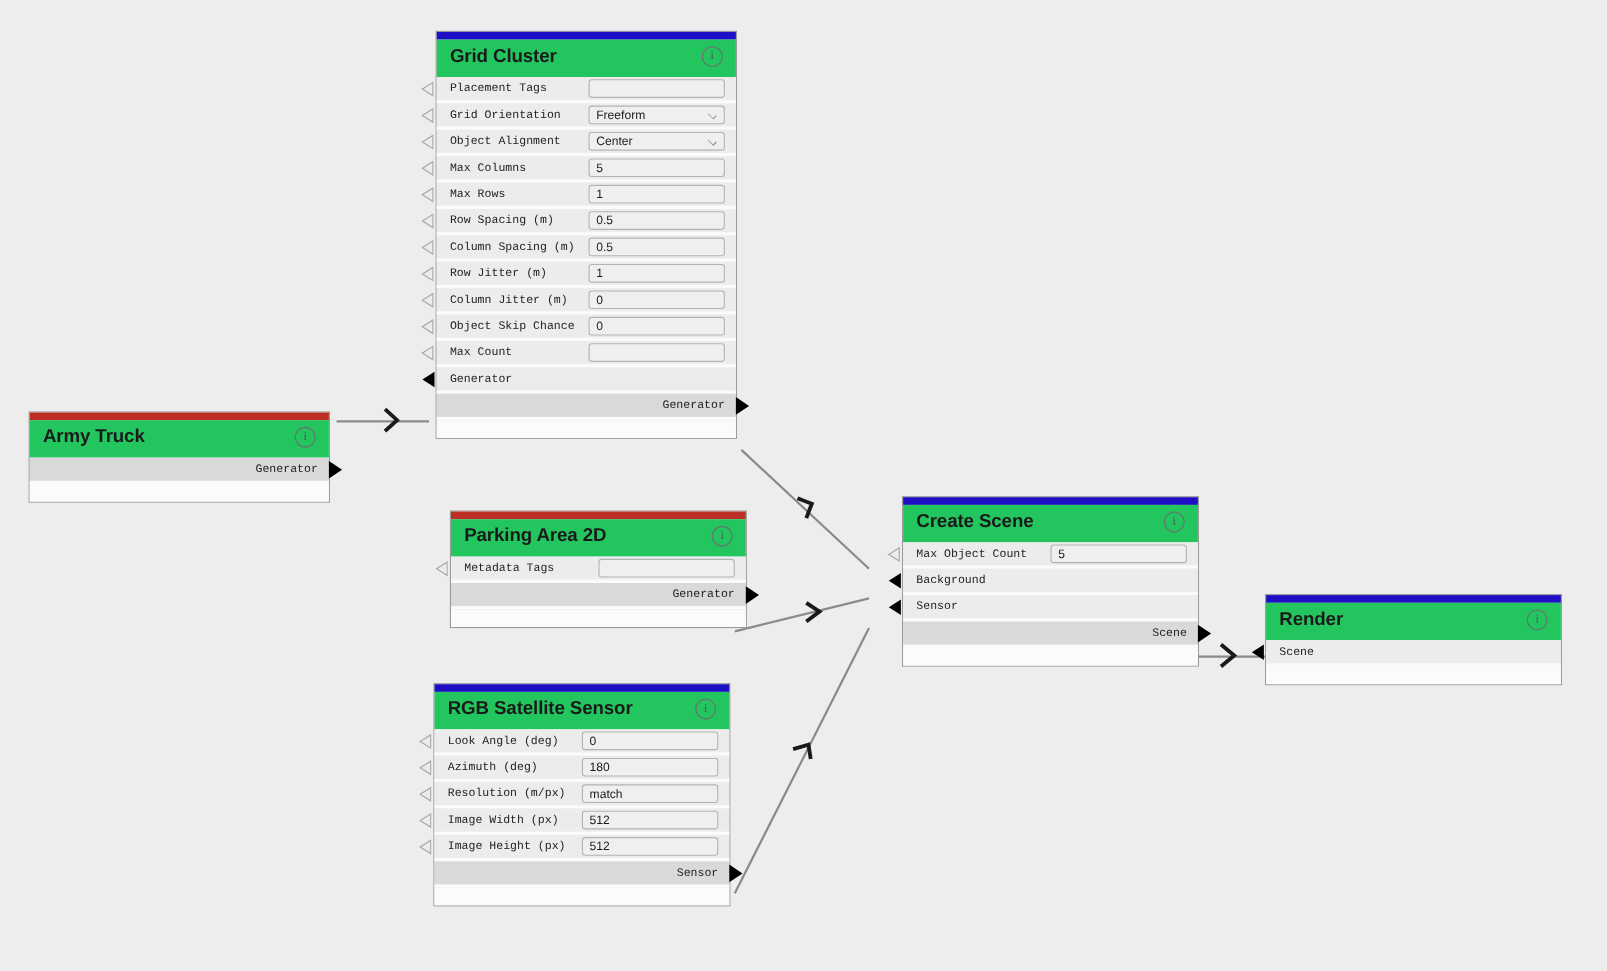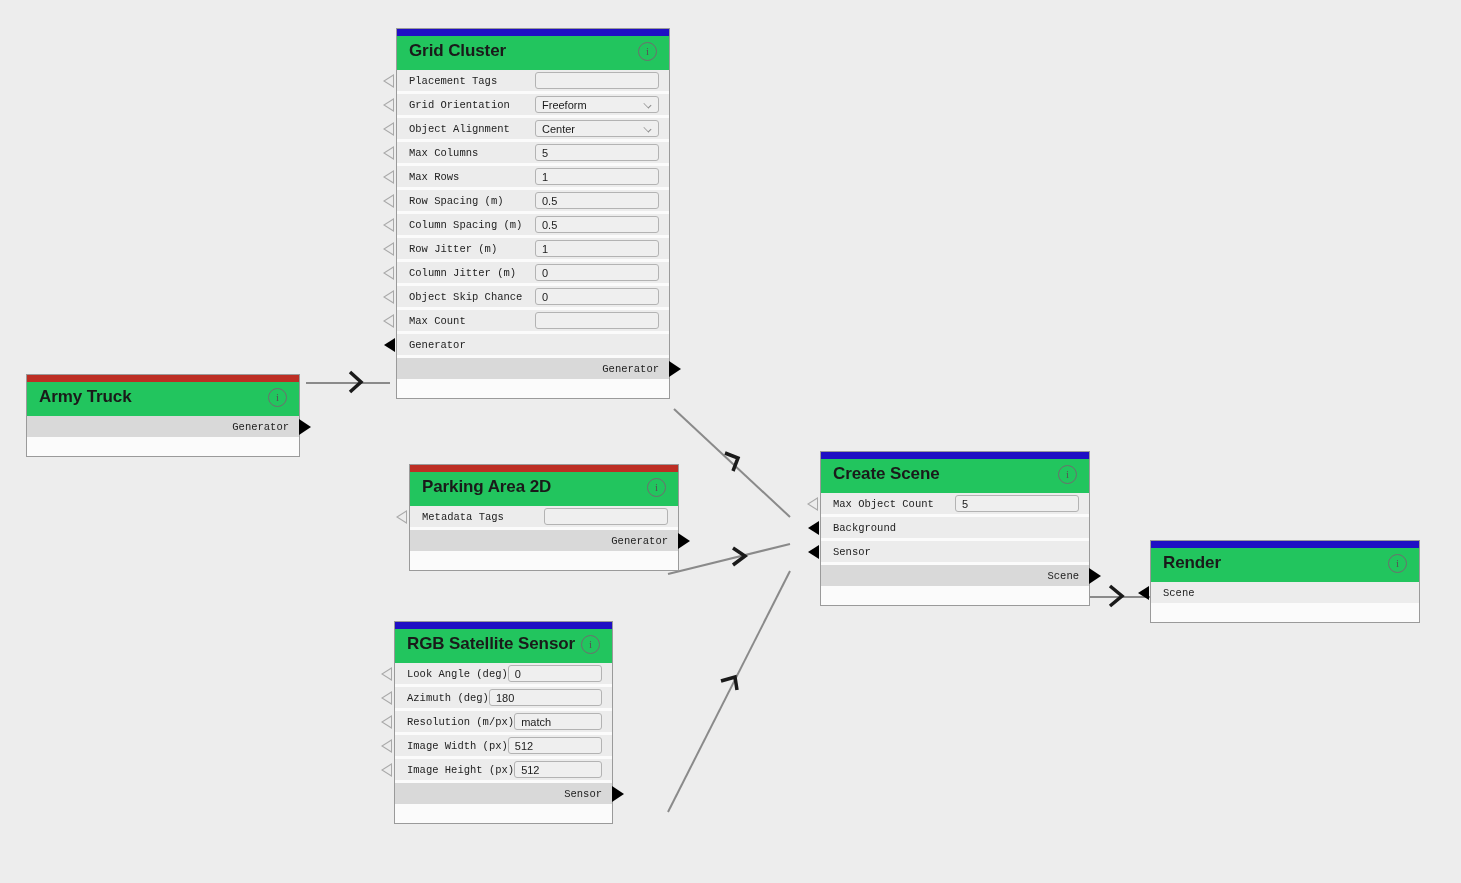--- a/index.html
+++ b/index.html
@@ -351,21 +351,21 @@
         </span>
       </div>
       <div class="row out-row">
         <span class="row-label">Generator</span>
         <span class="port out"></span>
       </div>
     </div>
     <div class="node-foot"></div>
   </div>
 
-  <div class="node" style="left:394px; top:621px; width:219px;">
+  <div class="node" style="left:394px; top:621px; width:270px;">
     <div class="node-accent accent-blue"></div>
     <div class="node-title">
       <span class="title-text">RGB Satellite Sensor</span>
       <span class="info-icon">i</span>
     </div>
     <div class="rows">
       <div class="row">
         <span class="port-empty"></span>
         <span class="row-label">Look Angle (deg)</span>
         <span class="field num">

